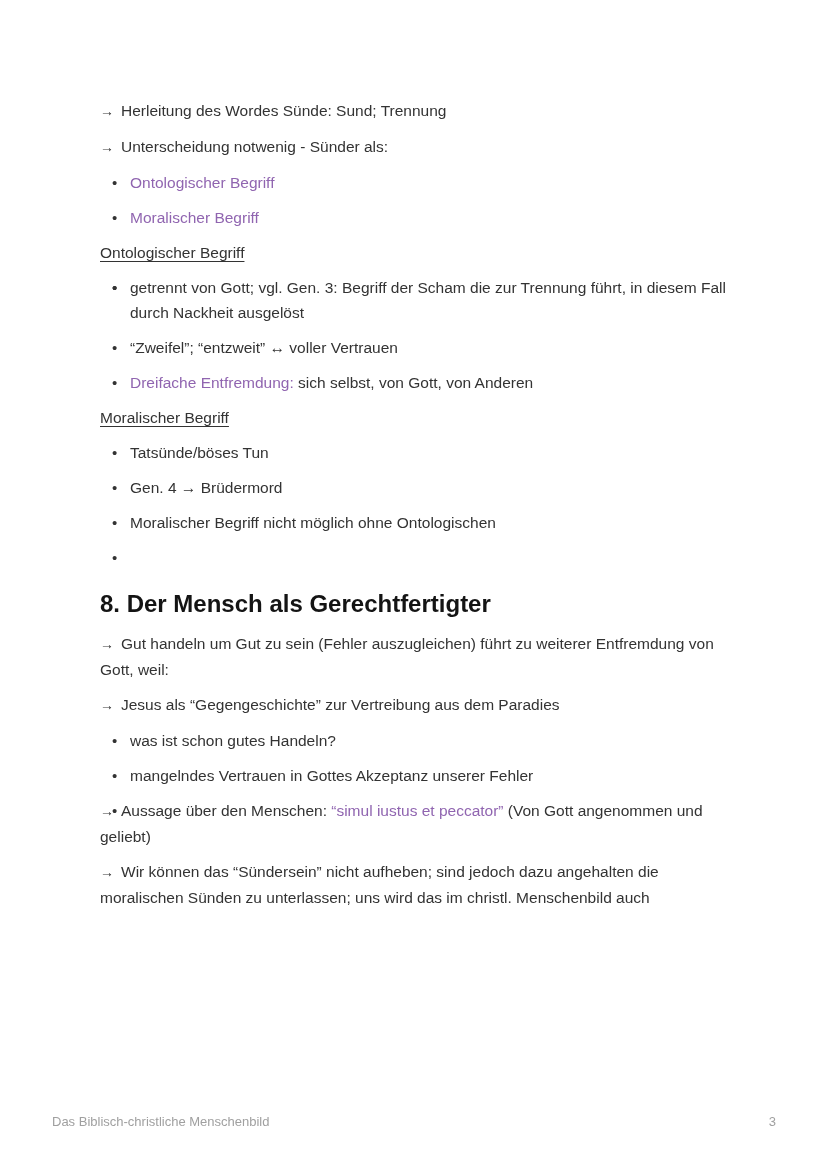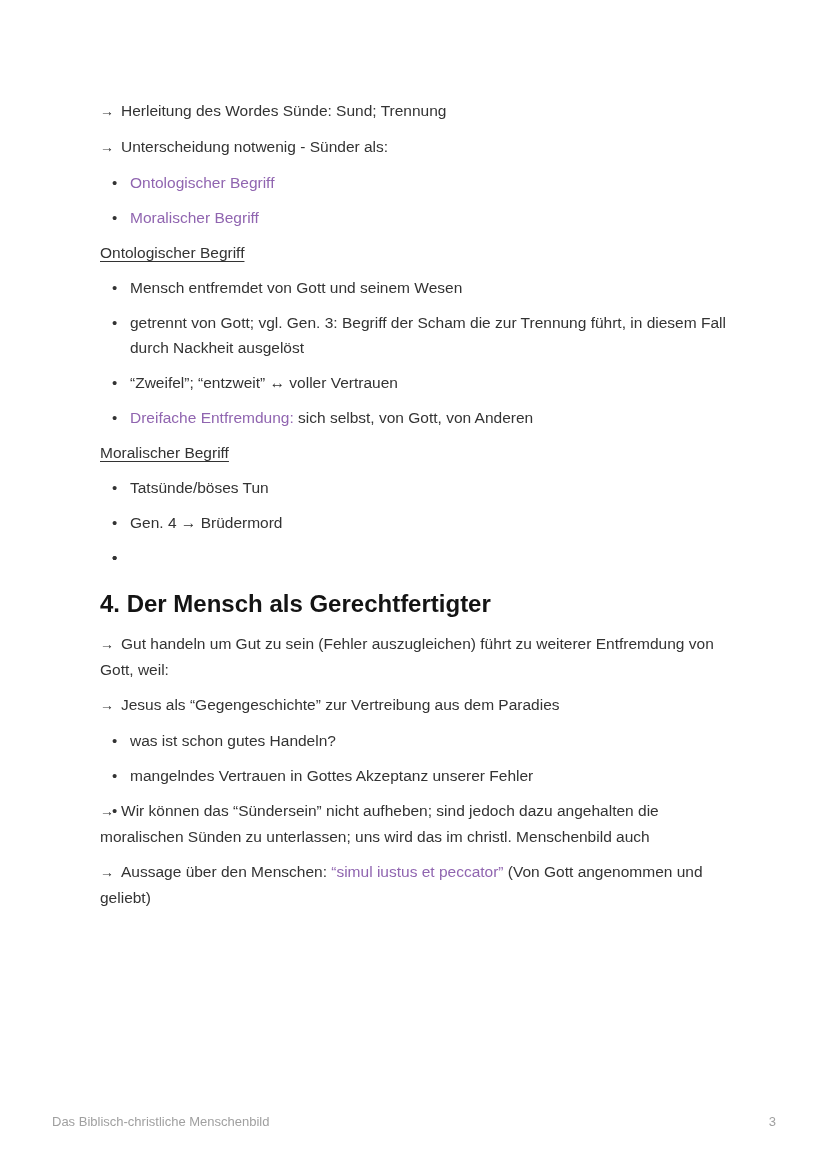--- a/index.html
+++ b/index.html
@@ -70,35 +70,35 @@
 </head>
 <body>
 
 <div class="page">
   <div class="content">
       <div class="block arrow"><span class="marker">→</span><span class="seg">Herleitung des Wordes Sünde: Sund; Trennung</span></div>
       <div class="block arrow"><span class="marker">→</span><span class="seg">Unterscheidung notwenig - Sünder als:</span></div>
       <div class="block bullet"><span class="marker">•</span><span class="seg purple">Ontologischer Begriff</span></div>
       <div class="block bullet"><span class="marker">•</span><span class="seg purple">Moralischer Begriff</span></div>
       <div class="block subheading"><span class="seg">Ontologischer Begriff</span></div>
-      <div class="block bullet"><span class="marker">•</span><span class="seg">Mensch entfremdet von Gott und seinem Wesen</span></div>
+      <div class="block bullet"><span class="marker">•</span></div>
       <div class="block bullet"><span class="marker">•</span><span class="seg">getrennt von Gott; vgl. Gen. 3: Begriff der Scham die zur Trennung führt, in diesem Fall durch Nackheit ausgelöst</span></div>
       <div class="block bullet"><span class="marker">•</span><span class="seg">“Zweifel”; “entzweit” ↔ voller Vertrauen</span></div>
       <div class="block bullet"><span class="marker">•</span><span class="seg purple">Dreifache Entfremdung:</span><span class="seg"> sich selbst, von Gott, von Anderen</span></div>
       <div class="block subheading"><span class="seg">Moralischer Begriff</span></div>
       <div class="block bullet"><span class="marker">•</span><span class="seg">Tatsünde/böses Tun</span></div>
       <div class="block bullet"><span class="marker">•</span><span class="seg">Gen. 4 → Brüdermord</span></div>
+      <div class="block bullet"><span class="marker">•</span><span class="seg">Moralischer Begriff nicht möglich ohne Ontologischen</span></div>
       <div class="block bullet"><span class="marker">•</span></div>
-      <div class="block bullet"><span class="marker">•</span></div>
-      <h2 class="block heading"><span class="seg">4. Der Mensch als Gerechtfertigter</span></h2>
+      <h2 class="block heading"><span class="seg">8. Der Mensch als Gerechtfertigter</span></h2>
       <div class="block arrow"><span class="marker">→</span><span class="seg">Gut handeln um Gut zu sein (Fehler auszugleichen) führt zu weiterer Entfremdung von Gott, weil:</span></div>
       <div class="block arrow"><span class="marker">→</span><span class="seg">Jesus als “Gegengeschichte” zur Vertreibung aus dem Paradies</span></div>
       <div class="block bullet"><span class="marker">•</span><span class="seg">was ist schon gutes Handeln?</span></div>
       <div class="block bullet"><span class="marker">•</span><span class="seg">mangelndes Vertrauen in Gottes Akzeptanz unserer Fehler</span></div>
       <div class="block bullet"><span class="marker">•</span></div>
+      <div class="block arrow"><span class="marker">→</span><span class="seg">Aussage über den Menschen: </span><span class="seg purple">“simul iustus et peccator”</span><span class="seg"> (Von Gott angenommen und geliebt)</span></div>
       <div class="block arrow"><span class="marker">→</span><span class="seg">Wir können das “Sündersein” nicht aufheben; sind jedoch dazu angehalten die moralischen Sünden zu unterlassen; uns wird das im christl. Menschenbild auch</span></div>
-      <div class="block arrow"><span class="marker">→</span><span class="seg">Aussage über den Menschen: </span><span class="seg purple">“simul iustus et peccator”</span><span class="seg"> (Von Gott angenommen und geliebt)</span></div>
     </div>
   <div class="footer">
     <span>Das Biblisch-christliche Menschenbild</span>
     <span>3</span>
   </div>
 </div>
 
 </body></html>

